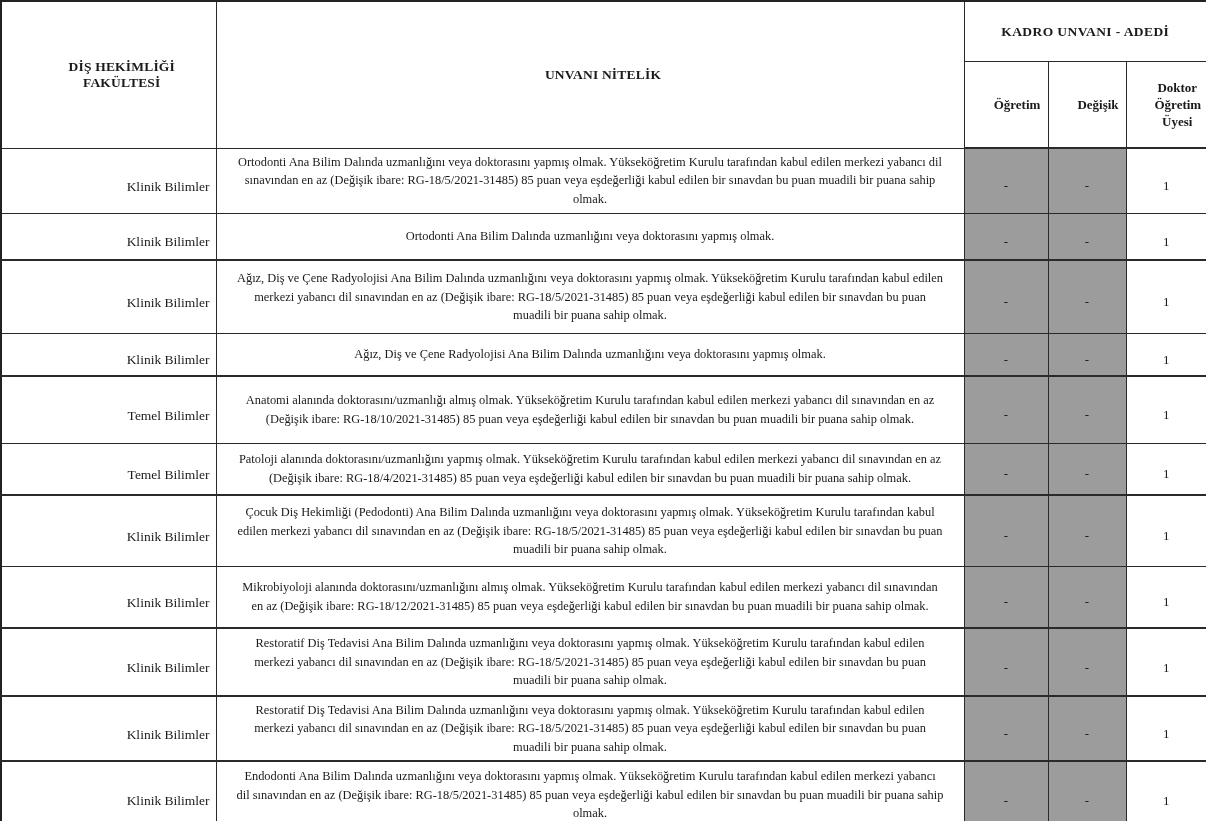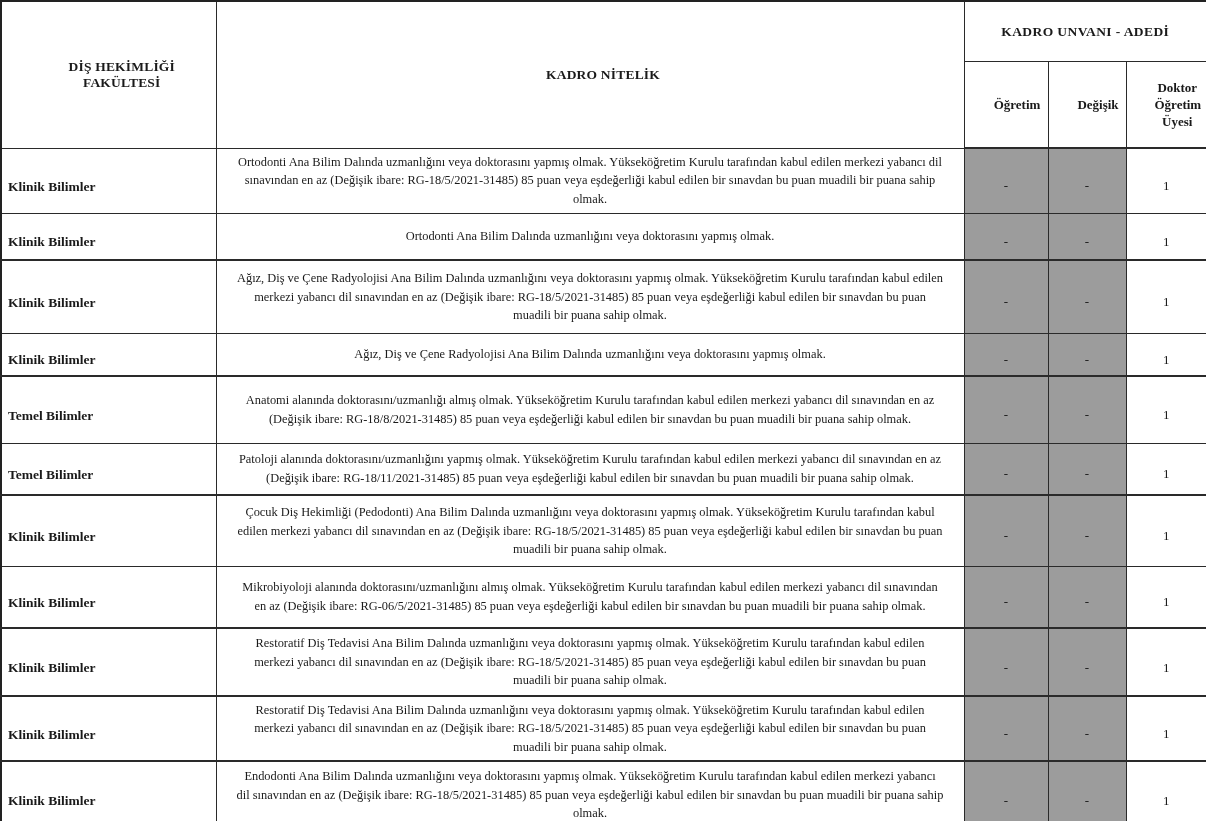--- a/index.html
+++ b/index.html
@@ -39,25 +39,24 @@
     height: 55px;
     letter-spacing: 0.4px;
     margin-left: 42px;
   }
   th.faculty-head, th.qual-head {
     font-size: 13.5px;
     letter-spacing: 0.2px;
     padding-left: 32px;
   }
   td.faculty {
-    text-align: left;
+    text-align: right;
     vertical-align: middle;
     font-size: 13.5px;
-    padding: 14px 6px 2px 6px;
-    font-weight: bold;
+    padding: 14px 6px 2px 20px;
   }
   td.qual {
     text-align: center;
     vertical-align: middle;
     font-size: 12.4px;
     line-height: 18.5px;
     padding: 3px 20px;
   }
   td.count {
     text-align: center;
@@ -88,21 +87,21 @@
   <colgroup>
     <col style="width:215px">
     <col style="width:748px">
     <col style="width:84px">
     <col style="width:78px">
     <col style="width:81px">
   </colgroup>
   <thead>
     <tr>
       <th rowspan="2" class="faculty-head">DİŞ HEKİMLİĞİ FAKÜLTESİ</th>
-      <th rowspan="2" class="qual-head">KADRO NİTELİK</th>
+      <th rowspan="2" class="qual-head">UNVANI NİTELİK</th>
       <th colspan="3" class="group-head">KADRO UNVANI - ADEDİ</th>
     </tr>
     <tr class="sub-head-row">
       <th>Öğretim</th>
       <th>Değişik</th>
       <th>Doktor Öğretim Üyesi</th>
     </tr>
   </thead>
   <tbody>
     <tr>
@@ -128,42 +127,42 @@
     </tr>
     <tr>
       <td class="faculty">Klinik Bilimler</td>
       <td class="qual">Ağız, Diş ve Çene Radyolojisi Ana Bilim Dalında uzmanlığını veya doktorasını yapmış olmak.</td>
       <td class="count gray">-</td>
       <td class="count gray">-</td>
       <td class="count">1</td>
     </tr>
     <tr class="thick-top">
       <td class="faculty">Temel Bilimler</td>
-      <td class="qual">Anatomi alanında doktorasını/uzmanlığı almış olmak. Yükseköğretim Kurulu tarafından kabul edilen merkezi yabancı dil sınavından en az (Değişik ibare: RG-18/8/2021-31485) 85 puan veya eşdeğerliği kabul edilen bir sınavdan bu puan muadili bir puana sahip olmak.</td>
+      <td class="qual">Anatomi alanında doktorasını/uzmanlığı almış olmak. Yükseköğretim Kurulu tarafından kabul edilen merkezi yabancı dil sınavından en az (Değişik ibare: RG-18/10/2021-31485) 85 puan veya eşdeğerliği kabul edilen bir sınavdan bu puan muadili bir puana sahip olmak.</td>
       <td class="count gray">-</td>
       <td class="count gray">-</td>
       <td class="count">1</td>
     </tr>
     <tr>
       <td class="faculty">Temel Bilimler</td>
-      <td class="qual">Patoloji alanında doktorasını/uzmanlığını yapmış olmak. Yükseköğretim Kurulu tarafından kabul edilen merkezi yabancı dil sınavından en az (Değişik ibare: RG-18/11/2021-31485) 85 puan veya eşdeğerliği kabul edilen bir sınavdan bu puan muadili bir puana sahip olmak.</td>
+      <td class="qual">Patoloji alanında doktorasını/uzmanlığını yapmış olmak. Yükseköğretim Kurulu tarafından kabul edilen merkezi yabancı dil sınavından en az (Değişik ibare: RG-18/4/2021-31485) 85 puan veya eşdeğerliği kabul edilen bir sınavdan bu puan muadili bir puana sahip olmak.</td>
       <td class="count gray">-</td>
       <td class="count gray">-</td>
       <td class="count">1</td>
     </tr>
     <tr class="thick-top">
       <td class="faculty">Klinik Bilimler</td>
       <td class="qual">Çocuk Diş Hekimliği (Pedodonti) Ana Bilim Dalında uzmanlığını veya doktorasını yapmış olmak. Yükseköğretim Kurulu tarafından kabul edilen merkezi yabancı dil sınavından en az (Değişik ibare: RG-18/5/2021-31485) 85 puan veya eşdeğerliği kabul edilen bir sınavdan bu puan muadili bir puana sahip olmak.</td>
       <td class="count gray">-</td>
       <td class="count gray">-</td>
       <td class="count">1</td>
     </tr>
     <tr>
       <td class="faculty">Klinik Bilimler</td>
-      <td class="qual">Mikrobiyoloji alanında doktorasını/uzmanlığını almış olmak. Yükseköğretim Kurulu tarafından kabul edilen merkezi yabancı dil sınavından en az (Değişik ibare: RG-06/5/2021-31485) 85 puan veya eşdeğerliği kabul edilen bir sınavdan bu puan muadili bir puana sahip olmak.</td>
+      <td class="qual">Mikrobiyoloji alanında doktorasını/uzmanlığını almış olmak. Yükseköğretim Kurulu tarafından kabul edilen merkezi yabancı dil sınavından en az (Değişik ibare: RG-18/12/2021-31485) 85 puan veya eşdeğerliği kabul edilen bir sınavdan bu puan muadili bir puana sahip olmak.</td>
       <td class="count gray">-</td>
       <td class="count gray">-</td>
       <td class="count">1</td>
     </tr>
     <tr class="thick-top">
       <td class="faculty">Klinik Bilimler</td>
       <td class="qual">Restoratif Diş Tedavisi Ana Bilim Dalında uzmanlığını veya doktorasını yapmış olmak. Yükseköğretim Kurulu tarafından kabul edilen merkezi yabancı dil sınavından en az (Değişik ibare: RG-18/5/2021-31485) 85 puan veya eşdeğerliği kabul edilen bir sınavdan bu puan muadili bir puana sahip olmak.</td>
       <td class="count gray">-</td>
       <td class="count gray">-</td>
       <td class="count">1</td>

